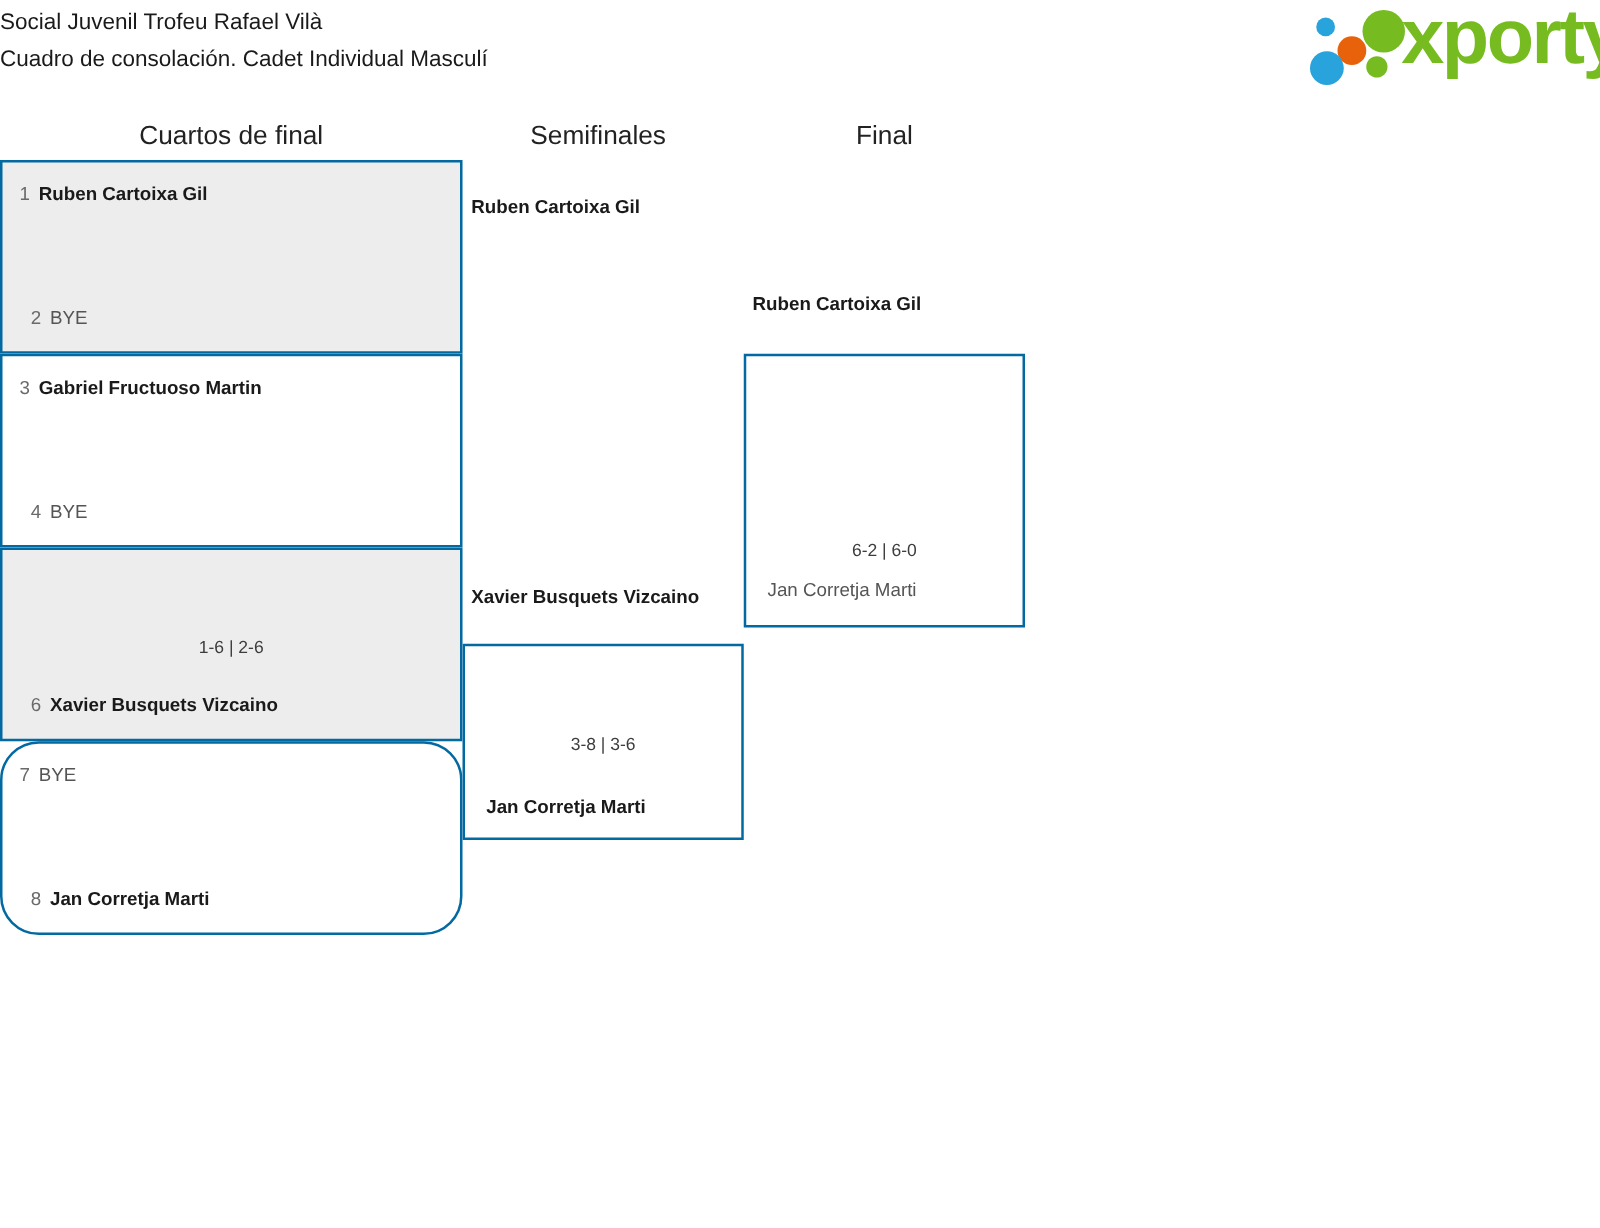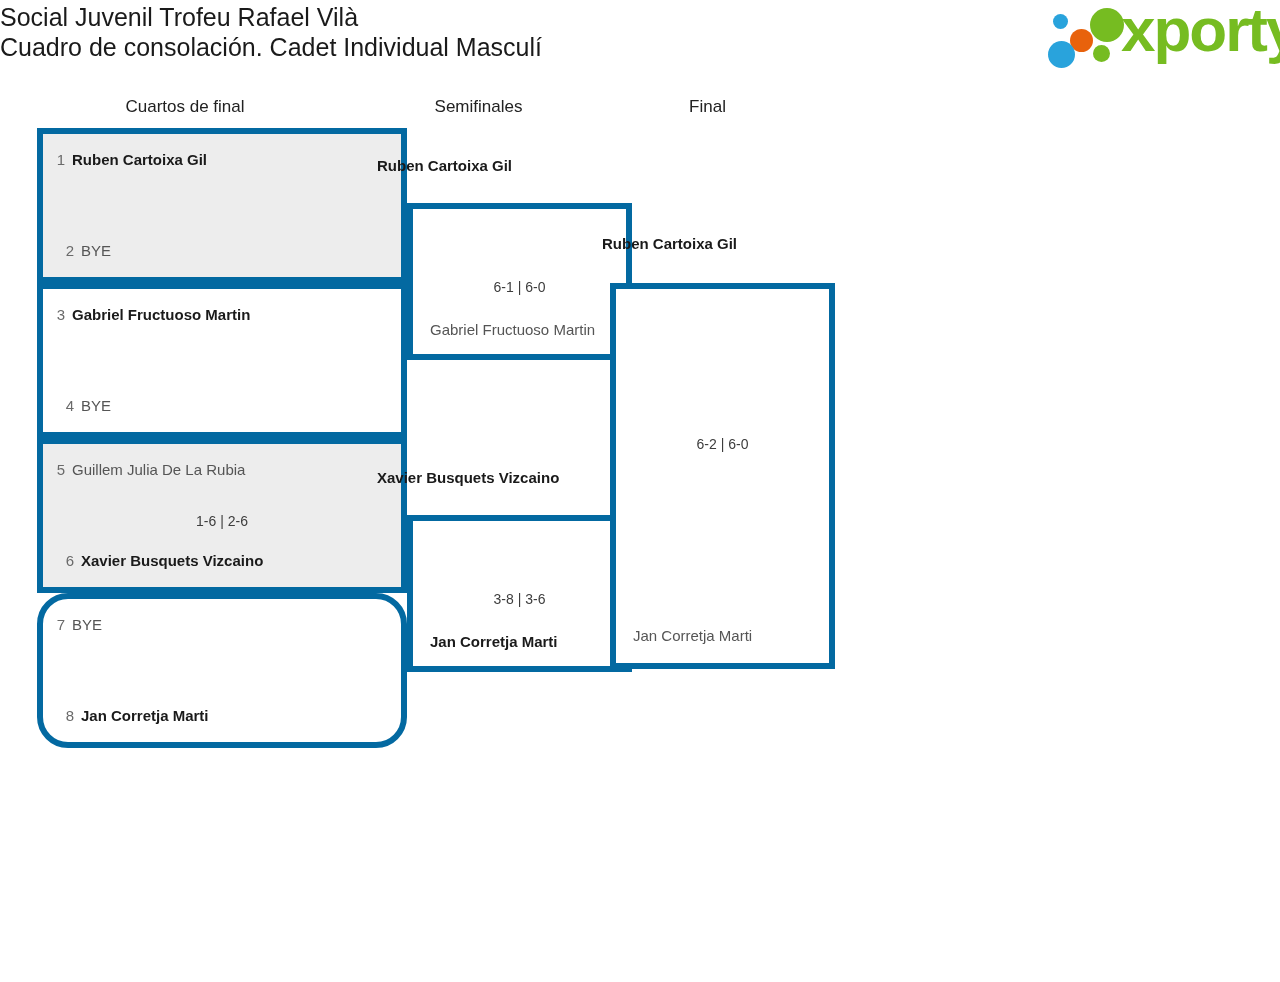--- a/index.html
+++ b/index.html
@@ -18,21 +18,21 @@
   
   #header {
     position: absolute;
     left: 0; top: 0;
     width: 1280px;
     height: 78px;
   }
   #title-block {
     position: absolute;
     left: 0; top: 2px;
-    font-size: 25px;
+    font-size: 18px;
     line-height: 30px;
     color: #1a1a1a;
     font-weight: 400;
     white-space: nowrap;
   }
   #title-block .tline { display: block; }
 
   
   #logo {
     position: absolute;
@@ -54,43 +54,42 @@
     font-size: 62px;
     line-height: 62px;
     font-weight: 700;
     color: #76bc21;
     letter-spacing: -2px;
   }
 
   
   .col-header {
     position: absolute;
-    font-size: 17px;
+    font-size: 21px;
     color: #222222;
     font-weight: 400;
     text-align: center;
     white-space: nowrap;
   }
   #hdr-r1 { left: 0px;   top: 97px; width: 370px; }
   #hdr-sf { left: 366px; top: 97px; width: 225px; }
   #hdr-f  { left: 595px; top: 97px; width: 225px; }
 
   
   #bracket {
     position: absolute;
     left: 0; top: 0;
     width: 1280px;
     height: 982px;
   }
   .match {
     position: absolute;
     box-sizing: border-box;
-    border: 6px solid #0369a1;
+    border: 2px solid #0369a1;
     background: #ffffff;
-    margin-left: 37px;
   }
   .match.shaded { background: #ededed; }
 
   .player {
     position: absolute;
     left: 0;
     width: 100%;
     box-sizing: border-box;
     padding-left: 8px;
     padding-right: 6px;
@@ -135,21 +134,21 @@
   .r1 .player.top    { top: 17px; }
   .r1 .player.bottom { bottom: 17px; }
   .r1 .score { top: 69px; }
 
   
   .sf { left: 370px; width: 225px; height: 157px; }
   .sf .player.bottom { bottom: 15px; }
   .sf .score { top: 70px; }
 
   
-  .fn { left: 573px; width: 225px; height: 386px; }
+  .fn { left: 595px; width: 225px; height: 219px; }
   .fn .player.bottom { bottom: 18px; }
   .fn .score { top: 147px; }
 
   
   .nameplate {
     position: absolute;
     font-size: 15px;
     line-height: 18px;
     white-space: nowrap;
     padding-left: 7px;
@@ -198,23 +197,20 @@
     <div class="player top winner">
       <span class="seed">3</span><span class="pname">Gabriel Fructuoso Martin</span>
     </div>
     <div class="score"></div>
     <div class="player bottom">
       <span class="seed">4</span><span class="pname">BYE</span>
     </div>
   </div>
 
   <div class="match r1 shaded" style="top:438px;">
-    <div class="player top">
-      <span class="seed">5</span><span class="pname">Guillem Julia De La Rubia</span>
-    </div>
     <div class="score">1-6 | 2-6</div>
     <div class="player bottom winner">
       <span class="seed">6</span><span class="pname">Xavier Busquets Vizcaino</span>
     </div>
   </div>
 
   <div class="match r1" style="top:593px;border-radius:31px;">
     <div class="player top">
       <span class="seed">7</span><span class="pname">BYE</span>
     </div>
@@ -224,26 +220,20 @@
     </div>
   </div>
 
   <div class="nameplate winner" style="left:370px; top:157px;">
     <span class="pname">Ruben Cartoixa Gil</span>
   </div>
   <div class="nameplate winner" style="left:370px; top:469px;">
     <span class="pname">Xavier Busquets Vizcaino</span>
   </div>
 
-  <div class="match sf" style="top:203px;">
-    <div class="score">6-1 | 6-0</div>
-    <div class="player bottom">
-      <span class="pname">Gabriel Fructuoso Martin</span>
-    </div>
-  </div>
 
   <div class="match sf" style="top:515px;">
     <div class="score">3-8 | 3-6</div>
     <div class="player bottom winner">
       <span class="pname">Jan Corretja Marti</span>
     </div>
   </div>
 
   <div class="nameplate winner" style="left:595px; top:235px;">
     <span class="pname">Ruben Cartoixa Gil</span>

